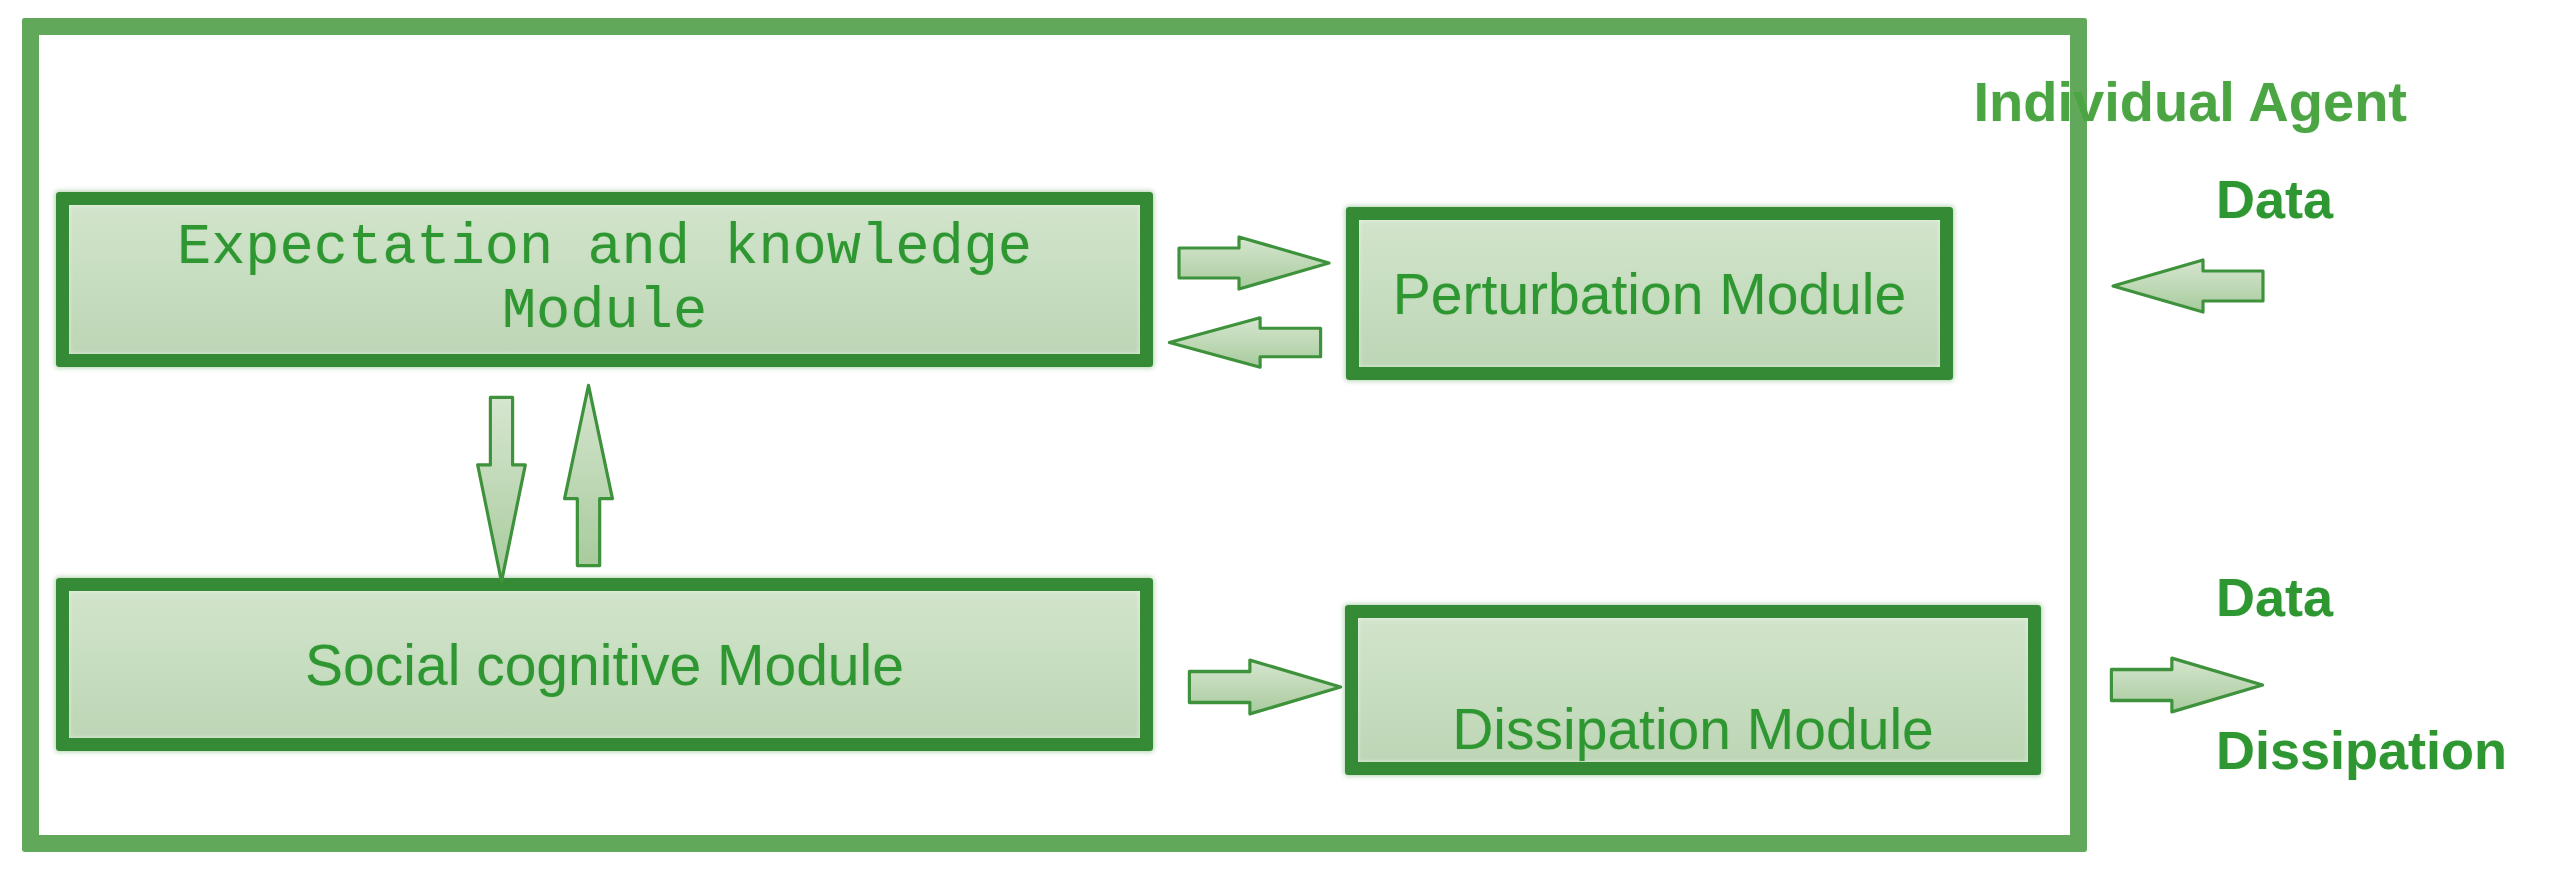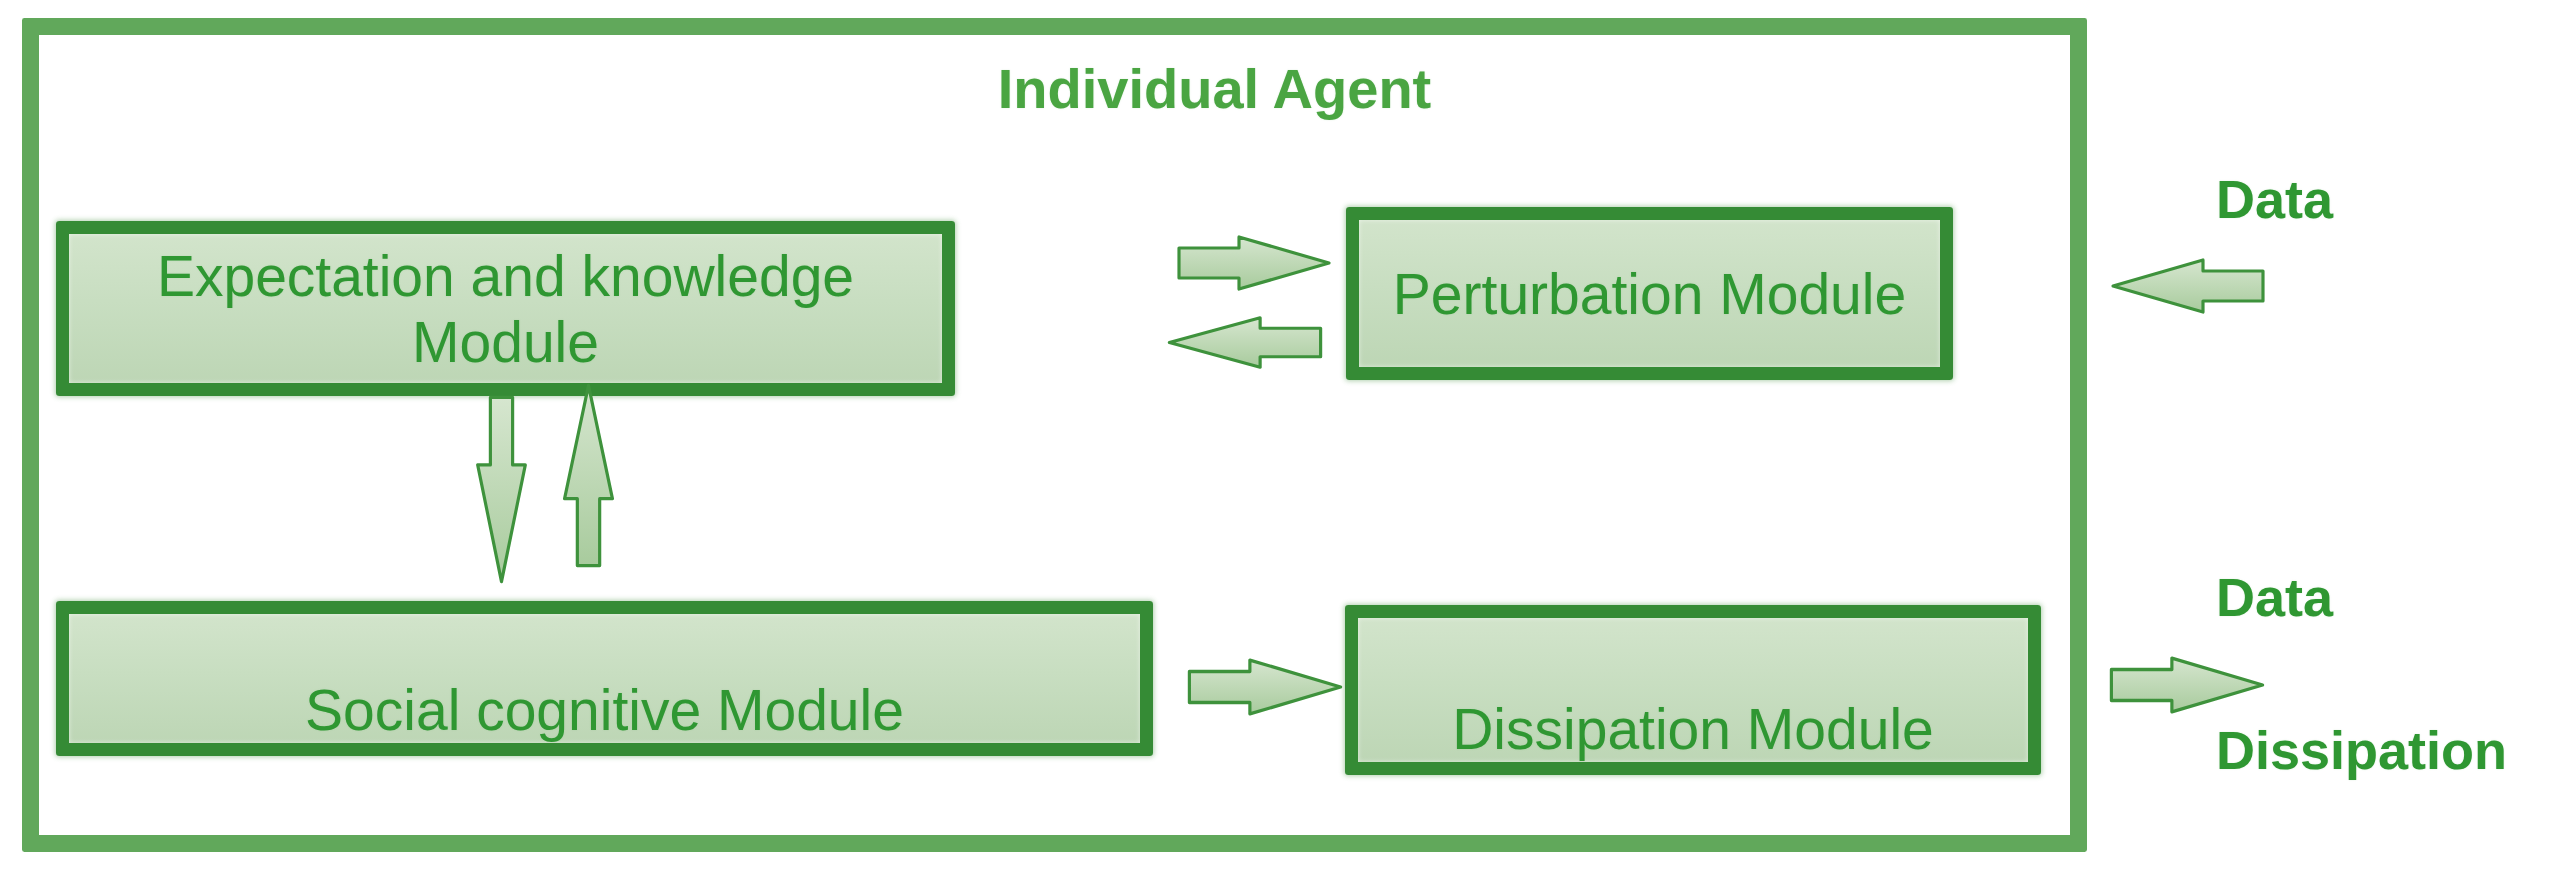--- a/index.html
+++ b/index.html
@@ -7,37 +7,37 @@
     position:relative;width:2576px;height:873px;background:#ffffff;overflow:hidden;
     font-family:"Liberation Sans",sans-serif;
   }
   
   .frame{
     position:absolute;left:22px;top:17.5px;width:2065px;height:834px;
     box-sizing:border-box;border:17.5px solid var(--frame-border,#61A85B);border-radius:2.4px;
   }
   
   .title{
-    position:absolute;left:22px;top:58px;width:2385px;text-align:center;
+    position:absolute;left:22px;top:71px;width:2385px;text-align:right;
     font-size:56px;font-weight:600;line-height:1.1;color:var(--title,#4AA542);
     text-shadow:0 0 1.6px rgba(120,190,120,.30);
   }
   
   .box{
     position:absolute;box-sizing:border-box;
     border:13.5px solid var(--box-border,#358B35);border-radius:3.2px;
     background:linear-gradient(180deg,#D2E4CB 0%,#C8DEC1 45%,#BDD6B5 100%);
     box-shadow:0 0 5.6px 0.8px rgba(80,150,75,.45), inset 0 0 4.8px rgba(255,255,255,.55);
     display:flex;align-items:center;justify-content:center;
     font-size:57px;color:var(--text,#2F9732);text-align:center;
     text-shadow:0 0 1.6px rgba(120,190,120,.30);
   }
-  .b-exp {left:56px;  top:221px; width:899px; height:175px;}
+  .b-exp {left:56px;  top:192px; width:1097px; height:175px;font-family:Liberation Mono, monospace;}
   .b-pert{left:1346px;top:207px; width:607px;  height:173px;}
-  .b-soc {left:56px;  top:601px; width:1097px; height:155px;align-items:flex-end;}
+  .b-soc {left:56px;  top:578px; width:1097px; height:173px;}
   .b-dis {left:1345px;top:605px; width:696px;  height:170px;align-items:flex-end;}
   
   .arrow{position:absolute;display:block;}
   .a-r-top{left:1176px;top:233px;}
   .a-l-top{left:1167px;top:314px;}
   .a-down {left:475px; top:395px;}
   .a-up   {left:562px; top:383px;}
   .a-r-mid{left:1187px;top:656px;}
   .a-l-ext{left:2110px;top:256px;}
   .a-r-ext{left:2109px;top:654px;}

